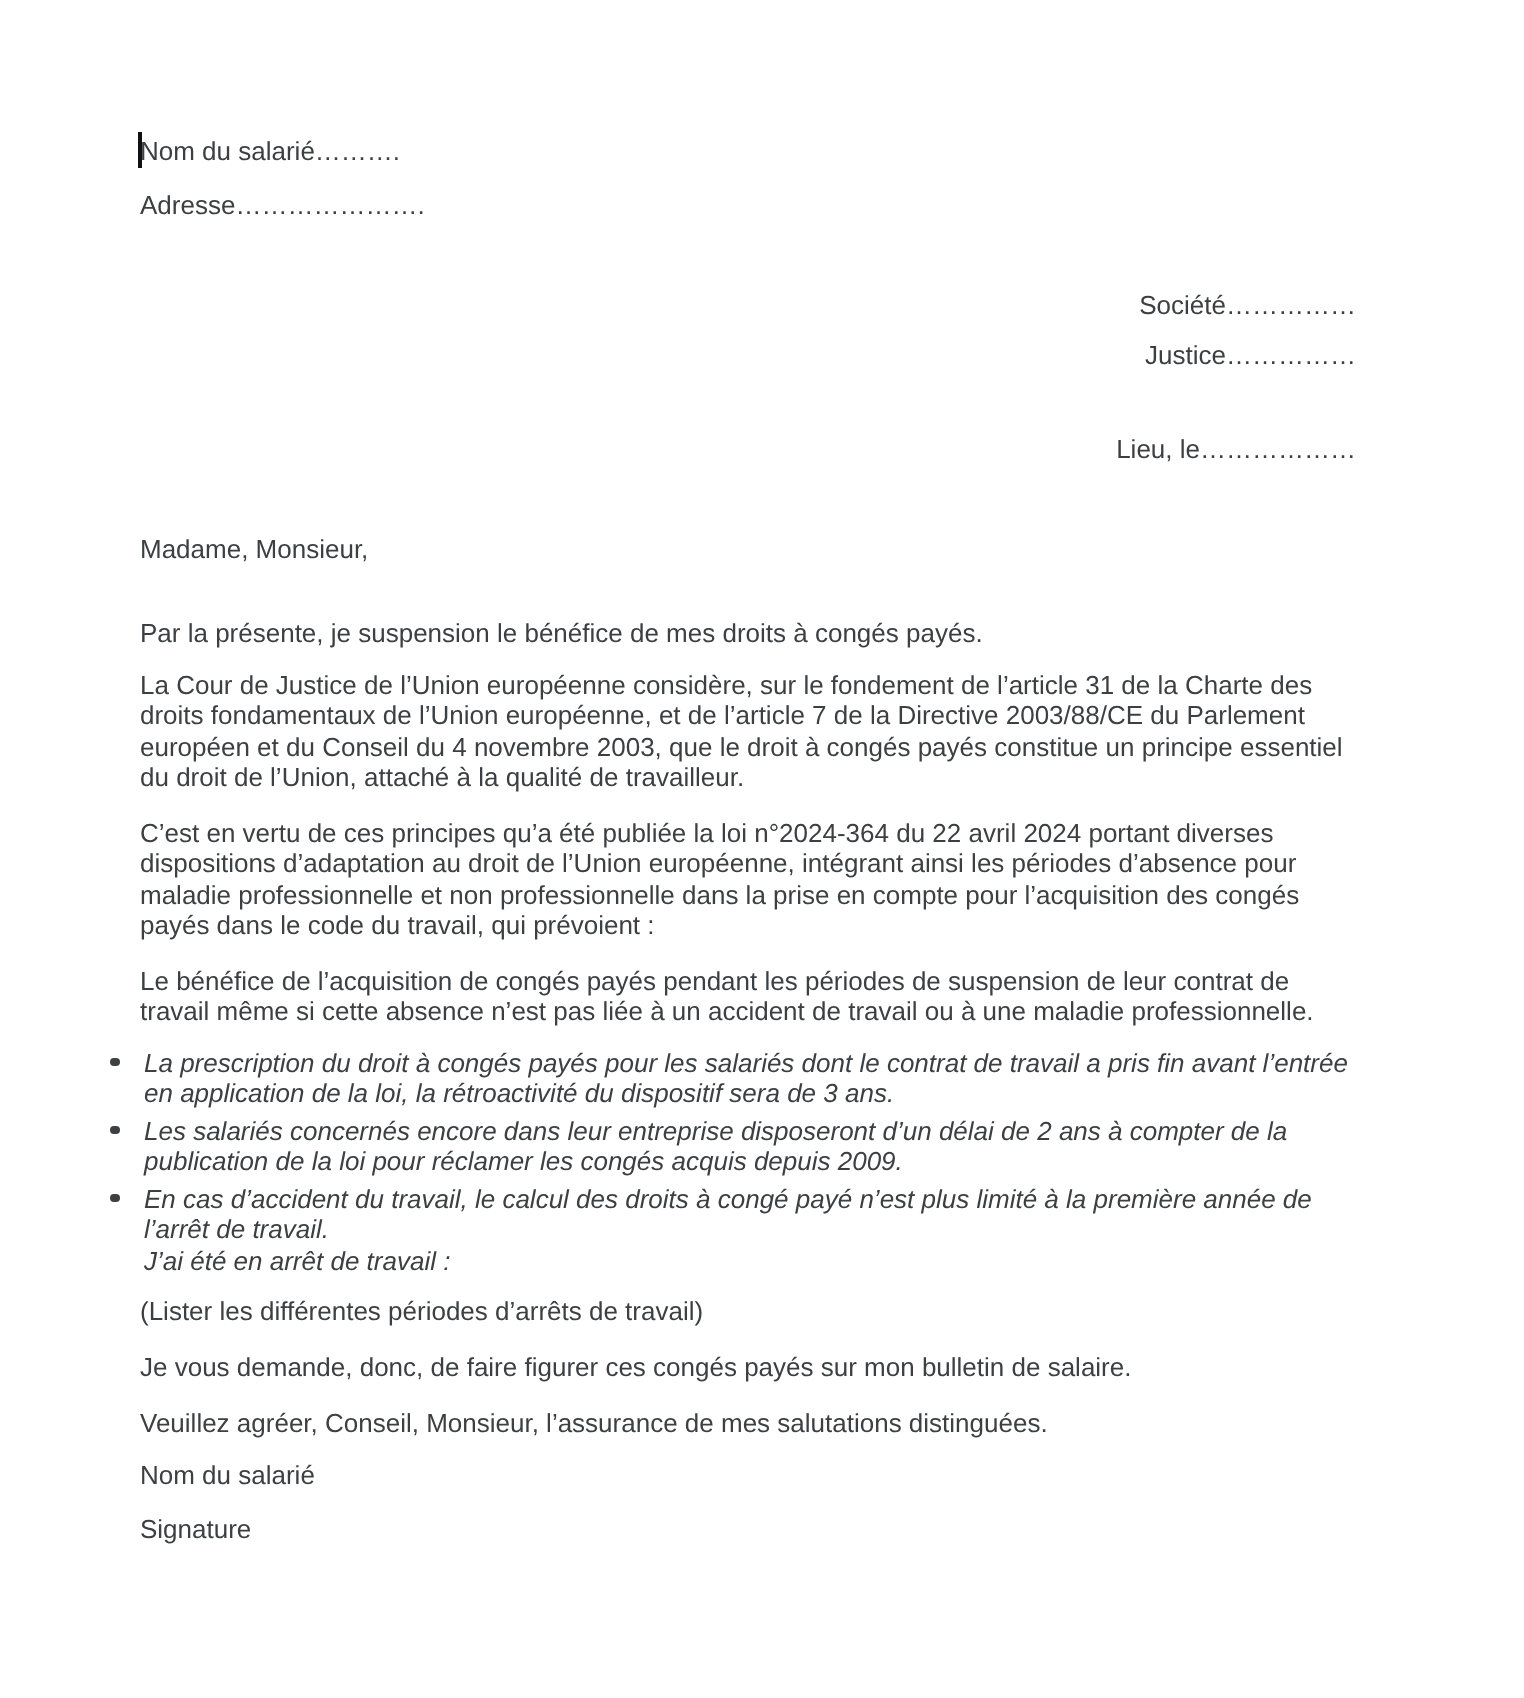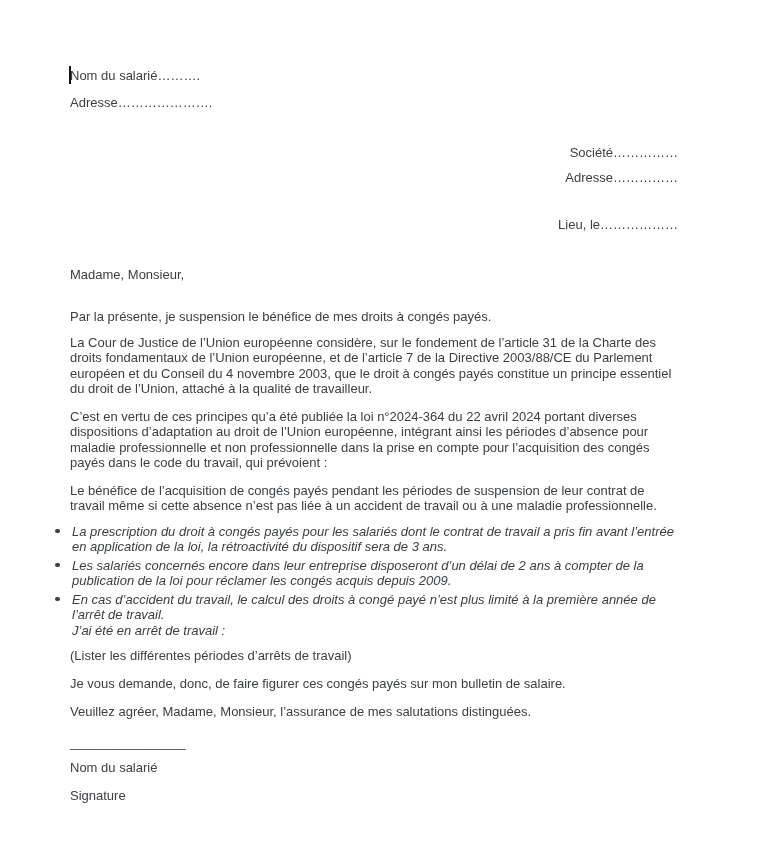--- a/index.html
+++ b/index.html
@@ -52,21 +52,21 @@
 
 <div class="page">
 
   <span class="caret"></span>
 
   <p class="sender-name">Nom du salarié……….</p>
   <p class="sender-address">Adresse………………….</p>
 
   <div class="recipient">
     <p class="r1">Société……………</p>
-    <p class="r2">Adresse……………</p>
+    <p class="r2">Justice……………</p>
     <p class="r3">Lieu, le………………</p>
   </div>
 
   <p class="salutation">Madame, Monsieur,</p>
 
   <p class="p-first">Par la présente, je suspension le bénéfice de mes droits à congés payés.</p>
 
   <p class="p-court">La Cour de Justice de l’Union européenne considère, sur le fondement de l’article 31 de la Charte des droits fondamentaux de l’Union européenne, et de l’article 7 de la Directive 2003/88/CE du Parlement européen et du Conseil du 4 novembre 2003, que le droit à congés payés constitue un principe essentiel du droit de l’Union, attaché à la qualité de travailleur.</p>
 
   <p class="p-law">C’est en vertu de ces principes qu’a été publiée la loi n°2024-364 du 22 avril 2024 portant diverses dispositions d’adaptation au droit de l’Union européenne, intégrant ainsi les périodes d’absence pour maladie professionnelle et non professionnelle dans la prise en compte pour l’acquisition des congés payés dans le code du travail, qui prévoient :</p>
@@ -99,19 +99,18 @@
       </span>
     </div>
 
   </div>
 
   <p class="p-lister">(Lister les différentes périodes d’arrêts de travail)</p>
 
 
   <p class="p-demande">Je vous demande, donc, de faire figurer ces congés payés sur mon bulletin de salaire.</p>
 
-  <p class="p-salutations">Veuillez agréer, Madame, Monsieur, l’assurance de mes salutations distinguées.</p>
+  <p class="p-salutations">Veuillez agréer, Conseil, Monsieur, l’assurance de mes salutations distinguées.</p>
 
-  <p class="sig-line">________________</p>
   <p class="sig-name">Nom du salarié</p>
   <p class="sig-label">Signature</p>
 
 </div>
 
 </body></html>

